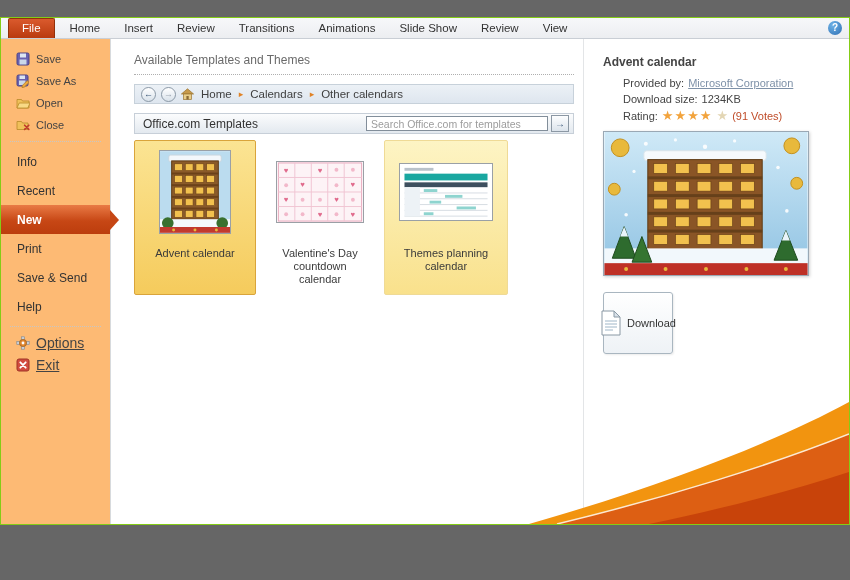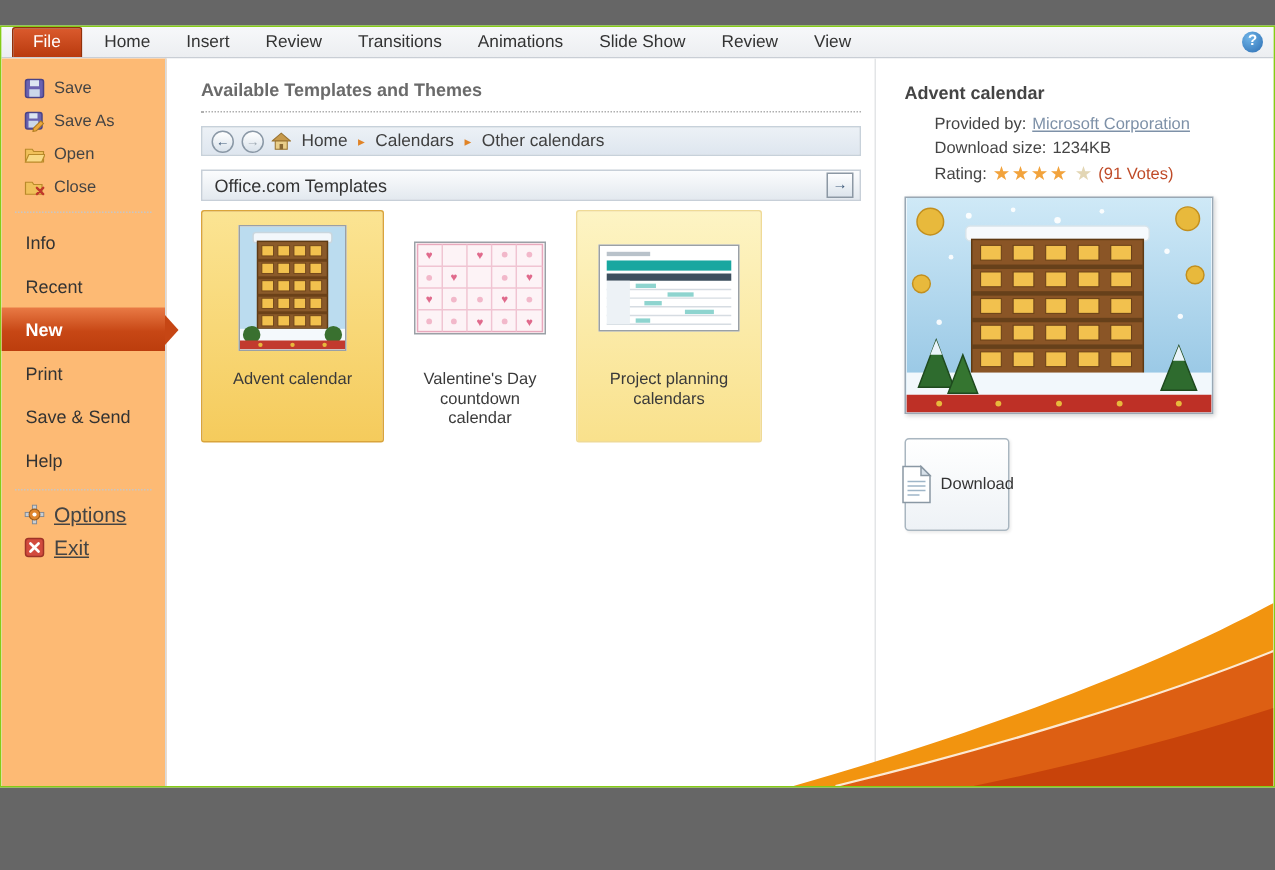--- a/index.html
+++ b/index.html
@@ -27,21 +27,21 @@
   .cmd .ic, .footcmd .ic { width:14px; height:14px; display:inline-flex; }
   .sep { border-top:1px dotted #C6C6C6; margin:5px 9px; }
   .navitem { height:29px; display:flex; align-items:center; padding-left:16px; font-size:12px; color:#333; position:relative; }
   .navitem.active { background:linear-gradient(#E97A45,#C74715 55%,#BC3D0D); color:#fff; font-weight:bold; }
   .navitem.active::after { content:""; position:absolute; right:-9px; top:50%; margin-top:-10px;
       border-top:10px solid transparent; border-bottom:10px solid transparent; border-left:9px solid #C64614; z-index:3; }
   .footcmd { display:flex; align-items:center; gap:6px; height:22px; padding-left:15px; font-size:14px; color:#444;text-decoration:underline; }
 
   
   .main { width:472px; padding:14px 9px 0 23px; position:relative; z-index:1; }
-  .heading { font-size:12px; font-weight:bold; color:#6A6A6A; padding-bottom:7px; border-bottom:1px dotted #AFAFAF; }
+  .heading { font-size:12px; font-weight:normal; color:#6A6A6A; padding-bottom:7px; border-bottom:1px dotted #AFAFAF; }
   .crumbbar { margin-top:9px; height:20px; background:linear-gradient(#ECF1F6,#DEE6EF);
               border:1px solid #C7D1DA; display:flex; align-items:center; gap:5px; padding:0 6px; }
   .circle-btn { width:15px; height:15px; border-radius:50%; border:1px solid #8A98A6;
                 background:linear-gradient(#FFFFFF,#D9E2EB); display:flex; align-items:center; justify-content:center;
                 font-size:9px; color:#3E5A7A; line-height:1; }
   .circle-btn.dim { color:#9FAAB4; }
   .crumb { font-size:11.5px; color:#3F3F3F; padding:0 2px; }
   .crumb-sep { color:#E08326; font-size:9px; }
 
   .officebar { margin-top:9px; height:21px; background:linear-gradient(#FBFCFD,#E3E9EF);
@@ -213,20 +213,21 @@
         </span>
         <span class="crumb">Home</span>
         <span class="crumb-sep">▸</span>
         <span class="crumb">Calendars</span>
         <span class="crumb-sep">▸</span>
         <span class="crumb">Other calendars</span>
       </div>
 
       <div class="officebar">
         <span class="officebar-title">Office.com Templates</span>
+        <input class="search-input" type="text" placeholder="Search Office.com for templates" style="">
         <div class="go-btn">→</div>
       </div>
 
       <div class="tiles">
 
         <div class="tile selected w1">
           <div class="thumbwrap">
             <svg class="thumb" width="72" height="84" viewBox="0 0 72 84">
               <rect width="72" height="84" fill="#BBDCEF"></rect>
               <rect x="9" y="4" width="54" height="7" rx="2" fill="#F2F7FB" stroke="#C9D6DE"></rect>
@@ -329,21 +330,21 @@
                   <line x1="4" y1="54" x2="90" y2="54"></line>
               </g>
               <rect x="4" y="24" width="16" height="30" fill="#EDF2F6"></rect>
               <rect x="24" y="26" width="14" height="3" fill="#8ED4CF"></rect>
               <rect x="46" y="32" width="18" height="3" fill="#8ED4CF"></rect>
               <rect x="30" y="38" width="12" height="3" fill="#8ED4CF"></rect>
               <rect x="58" y="44" width="20" height="3" fill="#8ED4CF"></rect>
               <rect x="24" y="50" width="10" height="3" fill="#8ED4CF"></rect>
             </svg>
           </div>
-          <div class="tile-label">Project planning calendars</div>
+          <div class="tile-label">Themes planning calendar</div>
         </div>
 
       </div>
     </div>
 
     <div class="vdiv"></div>
 
     <div class="details">
       <div class="d-title">Advent calendar</div>
 

